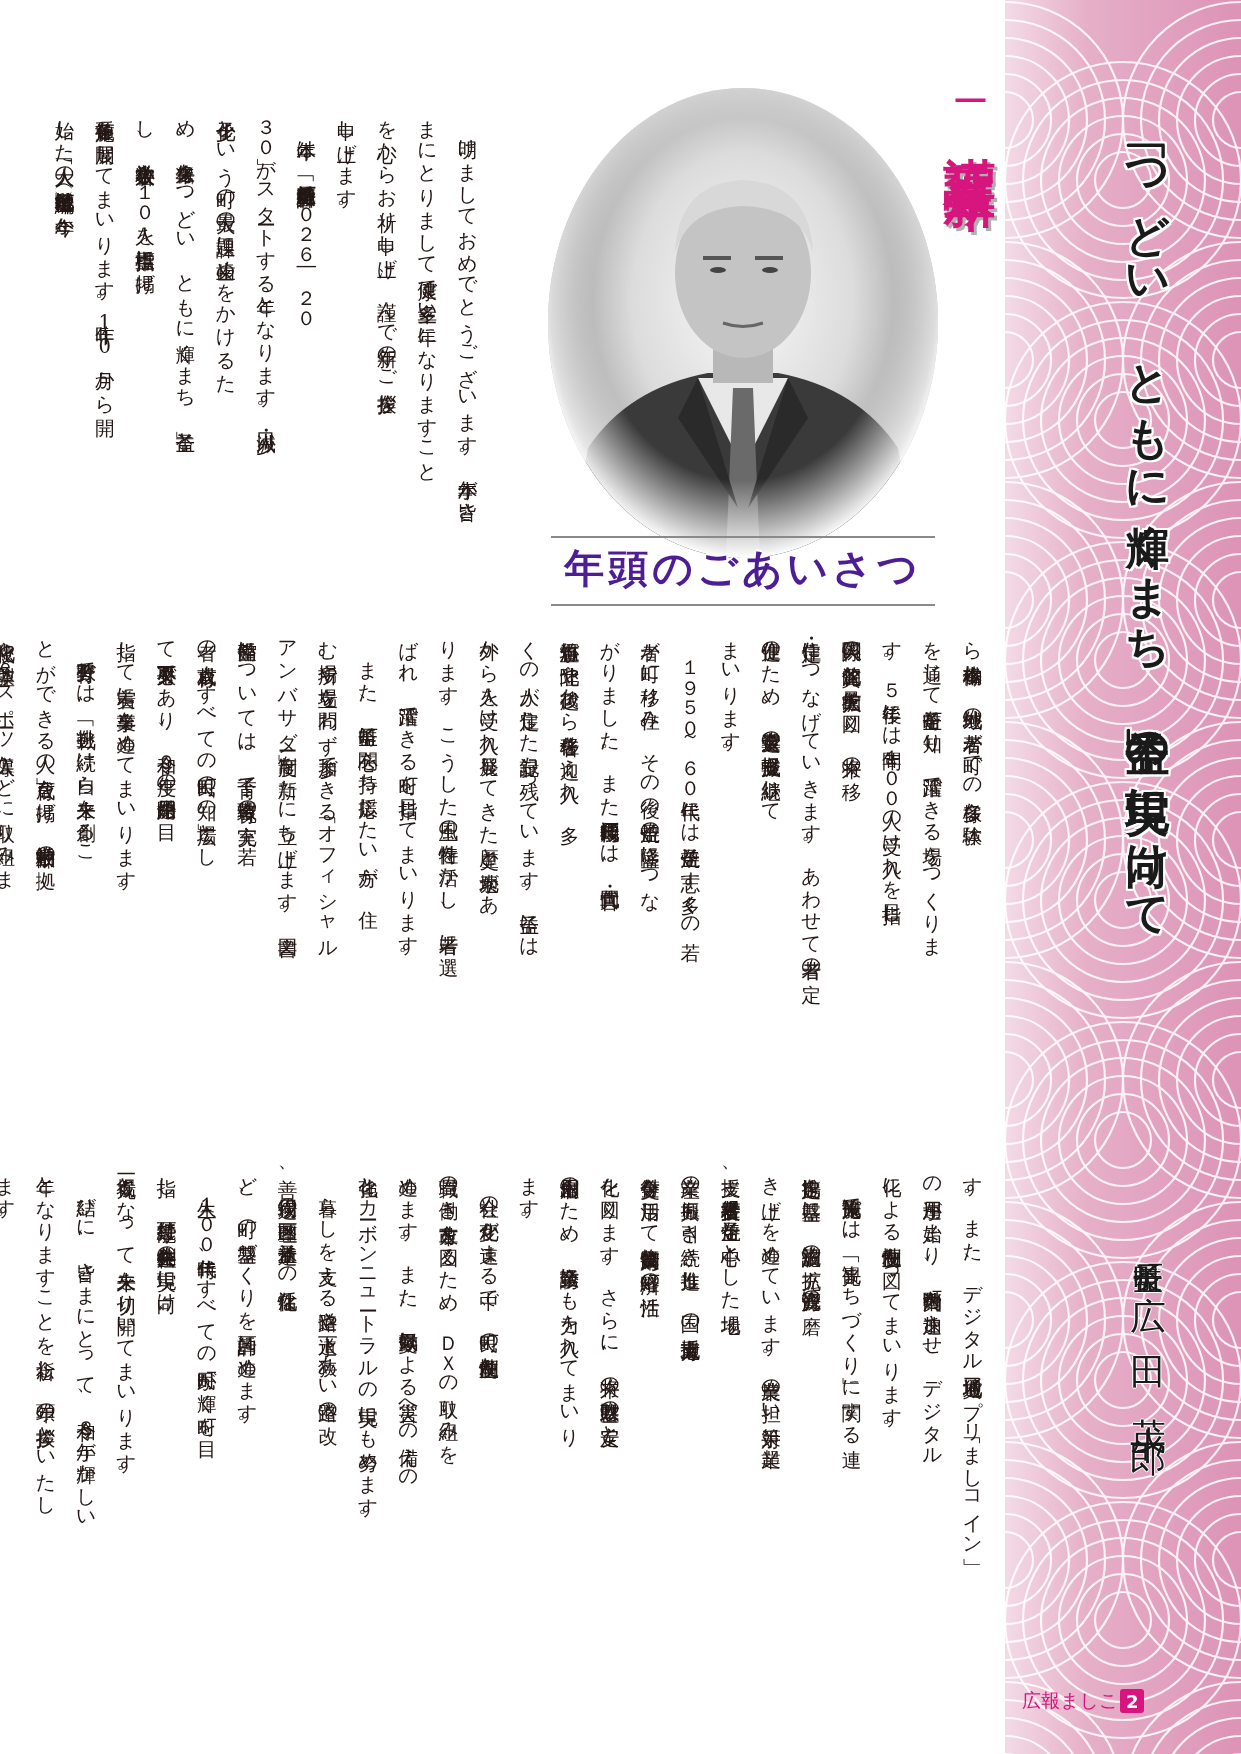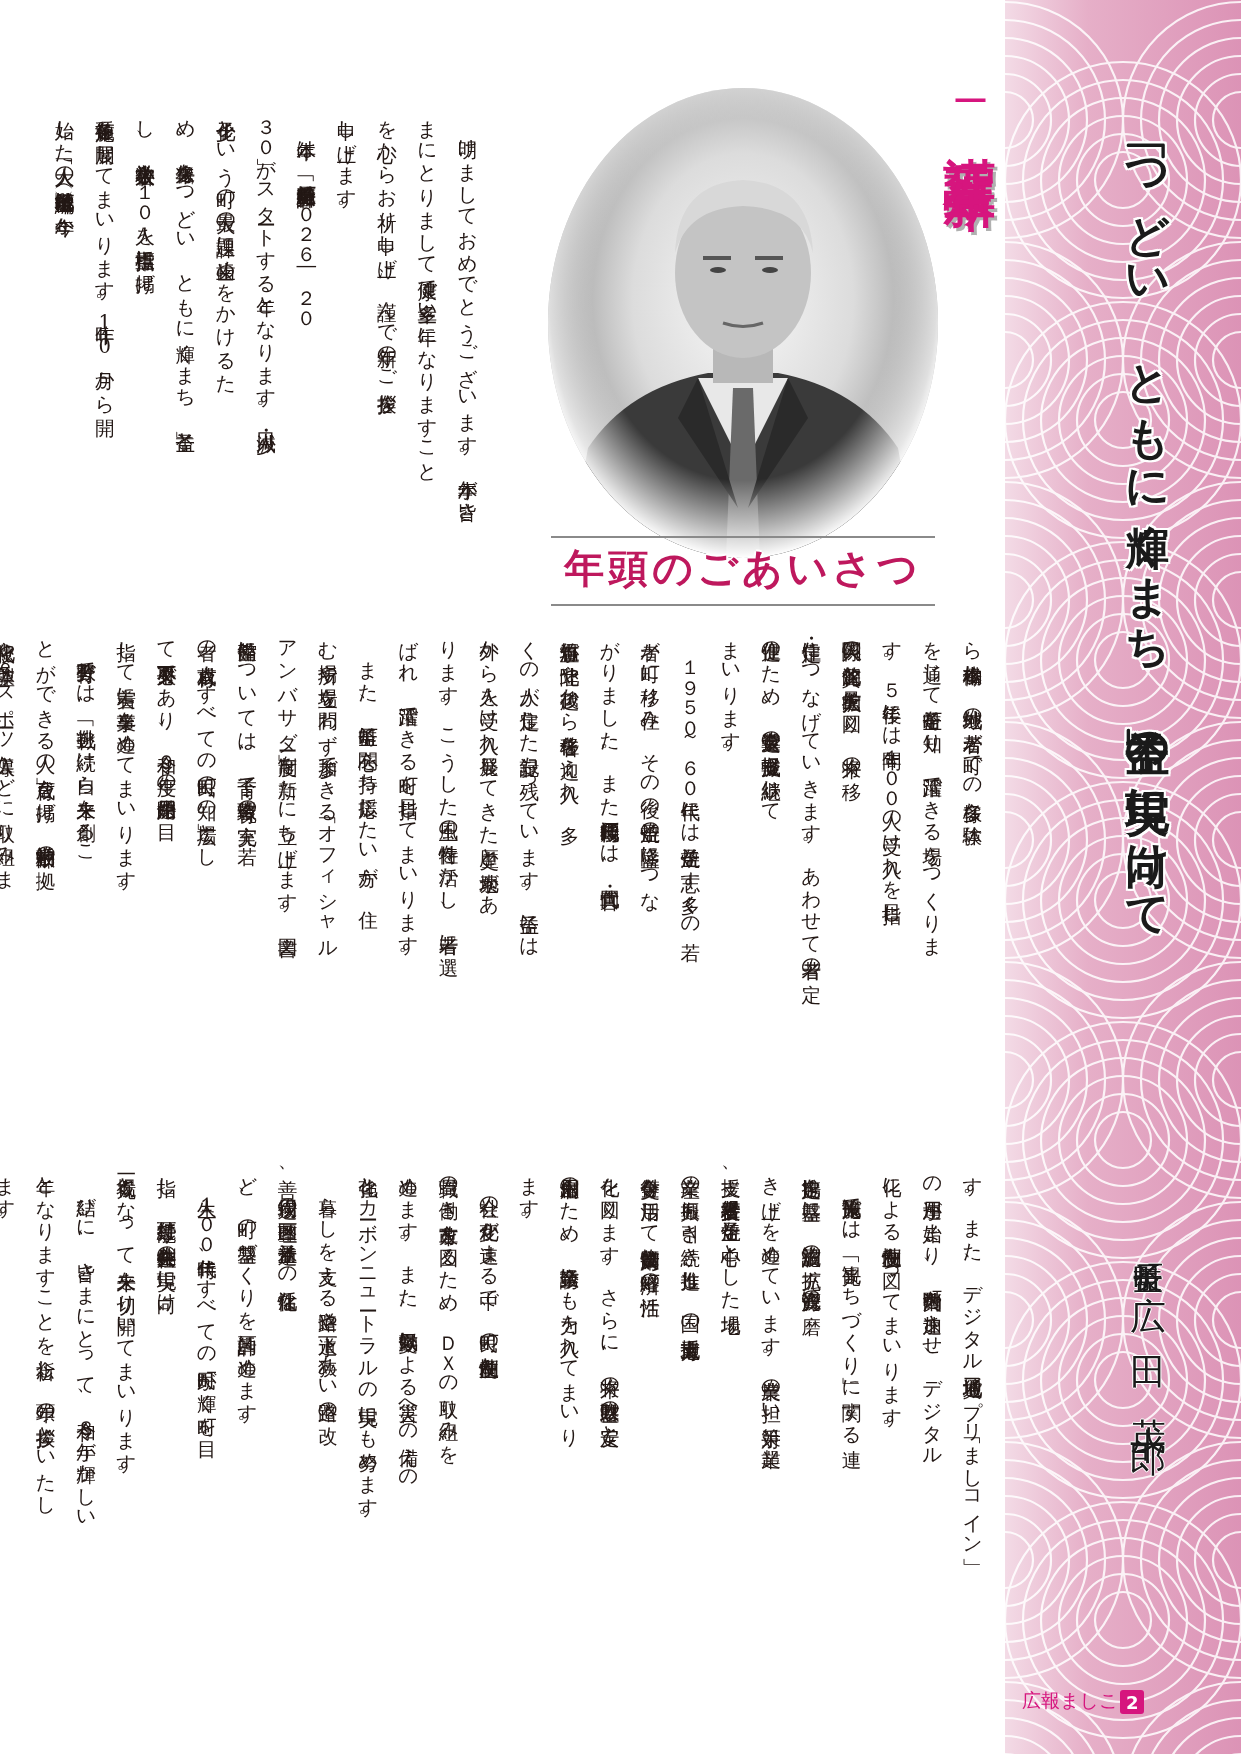--- a/index.html
+++ b/index.html
@@ -25,21 +25,21 @@
     position: absolute; left: 1108px; top: 1240px; width: 80px; height: 340px;
     writing-mode: vertical-rl; text-orientation: upright;
     font-family: "DejaVu Sans", "Liberation Sans", sans-serif;
     color: #1a1a1a; line-height: 80px;
     text-shadow: 1px 0 0 #fff, -1px 0 0 #fff, 0 1px 0 #fff, 0 -1px 0 #fff;
   }
   .signature .title { font-size: 30px; letter-spacing: 0; }
   .signature .name { font-size: 36px; letter-spacing: 10px; margin-top: 8px; }
   .footer {
     position: absolute; left: 1022px; top: 1688px; height: 26px;
-    display: flex; align-items: flex-end; gap: 2px;
+    display: flex; align-items: center; gap: 2px;
     font-family: "DejaVu Sans", "Liberation Sans", sans-serif;
   }
   .footer .mag { color: #d6157e; font-size: 19px; }
   .footer .page {
     display: inline-flex; align-items: center; justify-content: center;
     width: 24px; height: 24px; background: #d6157e; color: #fff; font-weight: bold; font-size: 18px; border-radius: 3px;
   }
 
   
   .portrait {
@@ -58,21 +58,21 @@
     text-shadow: 3px 3px 0 #b0b0b0;
     display: flex; align-items: center;
   }
   .kinga .dash { font-size: 30px; color: #d6157e; text-shadow: none; letter-spacing: 0; }
 
   .nento-rule { position: absolute; left: 551px; width: 384px; height: 2px; background: #8a8a8a; }
   .nento {
     position: absolute; left: 551px; top: 538px; width: 384px; height: 60px;
     display: flex; align-items: center; justify-content: center;
     font-family: "DejaVu Serif", "Liberation Serif", serif; font-weight: bold;
-    font-size: 40px; letter-spacing: 4px; color: #be185d;
+    font-size: 40px; letter-spacing: 4px; color: #4c1d95;
     text-shadow: 2px 0 0 #fff, -2px 0 0 #fff, 0 2px 0 #fff, 0 -2px 0 #fff;
   }
 
   
   .vtext {
     position: absolute;
     writing-mode: vertical-rl; text-orientation: upright;
     font-family: "DejaVu Serif", "Liberation Serif", serif;
     font-size: 19.6px; line-height: 40.3px; letter-spacing: 0.4px;
     color: #231815;

